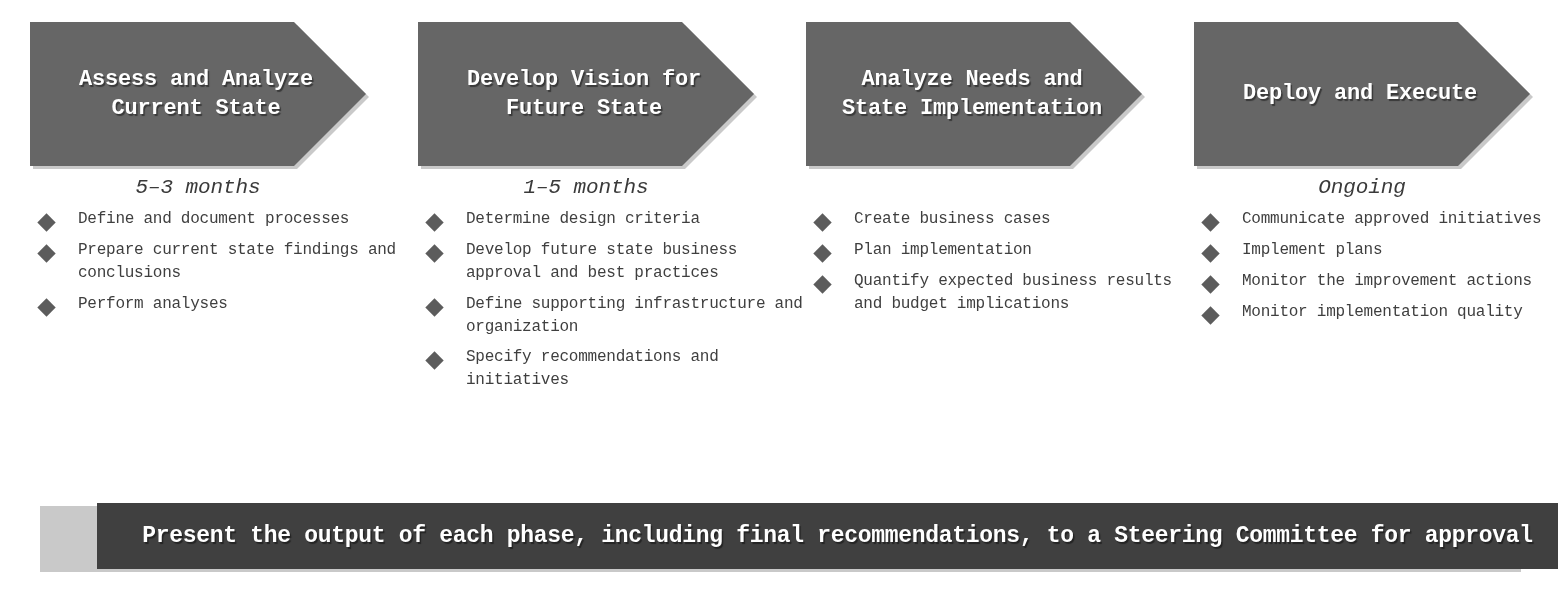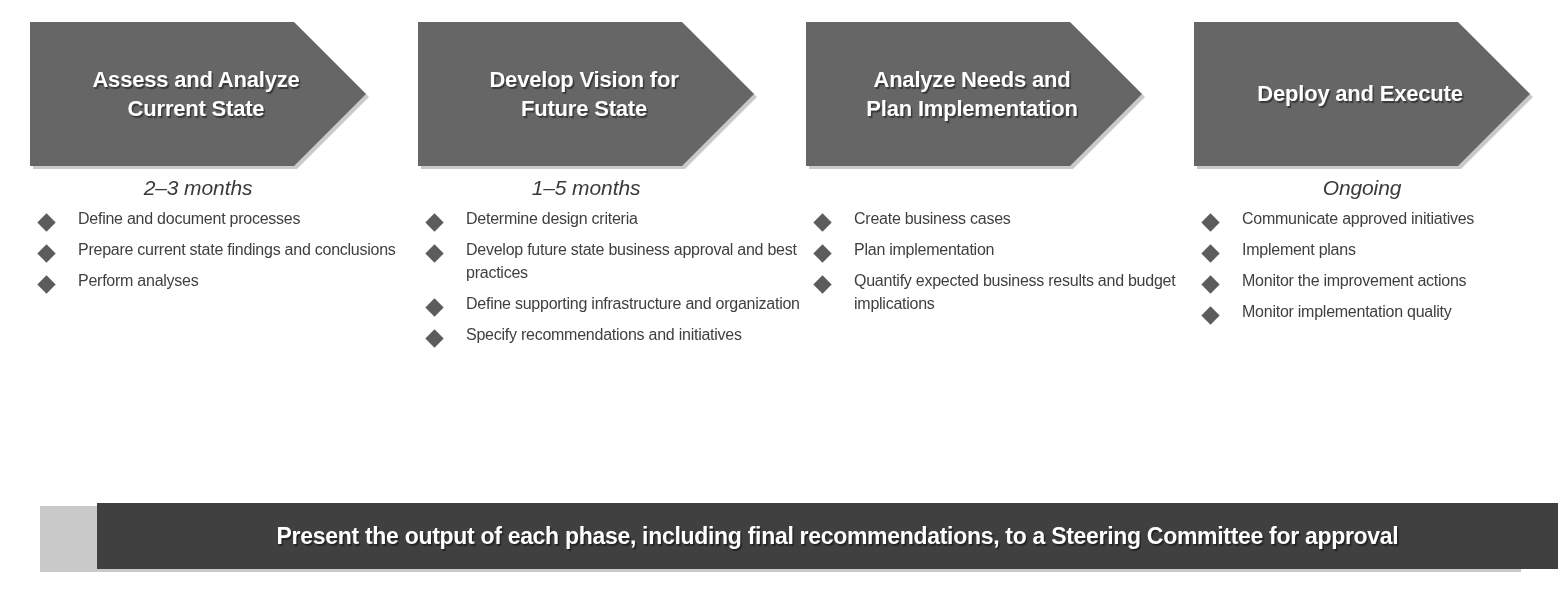--- a/index.html
+++ b/index.html
@@ -14,20 +14,21 @@
     overflow: hidden;
     font-family: "Liberation Sans", sans-serif;
     color: #404040;
   }
 
   #stage {
     position: absolute;
     left: 0; top: 0;
     width: 1558px;
     height: 593px;
+    font-family: Liberation Mono, monospace;
   }
 
   
   .phase {
     position: absolute;
     top: 0;
     height: 500px;
   }
   .phase-0 { left: 30px;   width: 390px; }
   .phase-1 { left: 418px;  width: 390px; }
@@ -161,21 +162,21 @@
 <div id="stage">
 
   <div class="phase phase-0">
     <div class="chevron-wrap">
       <div class="chevron-shadow"></div>
       <div class="chevron">
         <div class="chevron-title">Assess and Analyze
 Current State</div>
       </div>
     </div>
-    <div class="duration">2–3 months</div>
+    <div class="duration">5–3 months</div>
     <div class="bullets">
       <div class="bullet-item">
         <span class="bullet-marker"></span>
         <span>Define and document processes</span>
       </div>
       <div class="bullet-item">
         <span class="bullet-marker"></span>
         <span>Prepare current state findings and conclusions</span>
       </div>
       <div class="bullet-item">
@@ -212,21 +213,21 @@
         <span>Specify recommendations and initiatives</span>
       </div>
     </div>
   </div>
 
   <div class="phase phase-2">
     <div class="chevron-wrap">
       <div class="chevron-shadow"></div>
       <div class="chevron">
         <div class="chevron-title">Analyze Needs and
-Plan Implementation</div>
+State Implementation</div>
       </div>
     </div>
     <div class="bullets">
       <div class="bullet-item">
         <span class="bullet-marker"></span>
         <span>Create business cases</span>
       </div>
       <div class="bullet-item">
         <span class="bullet-marker"></span>
         <span>Plan implementation</span>

